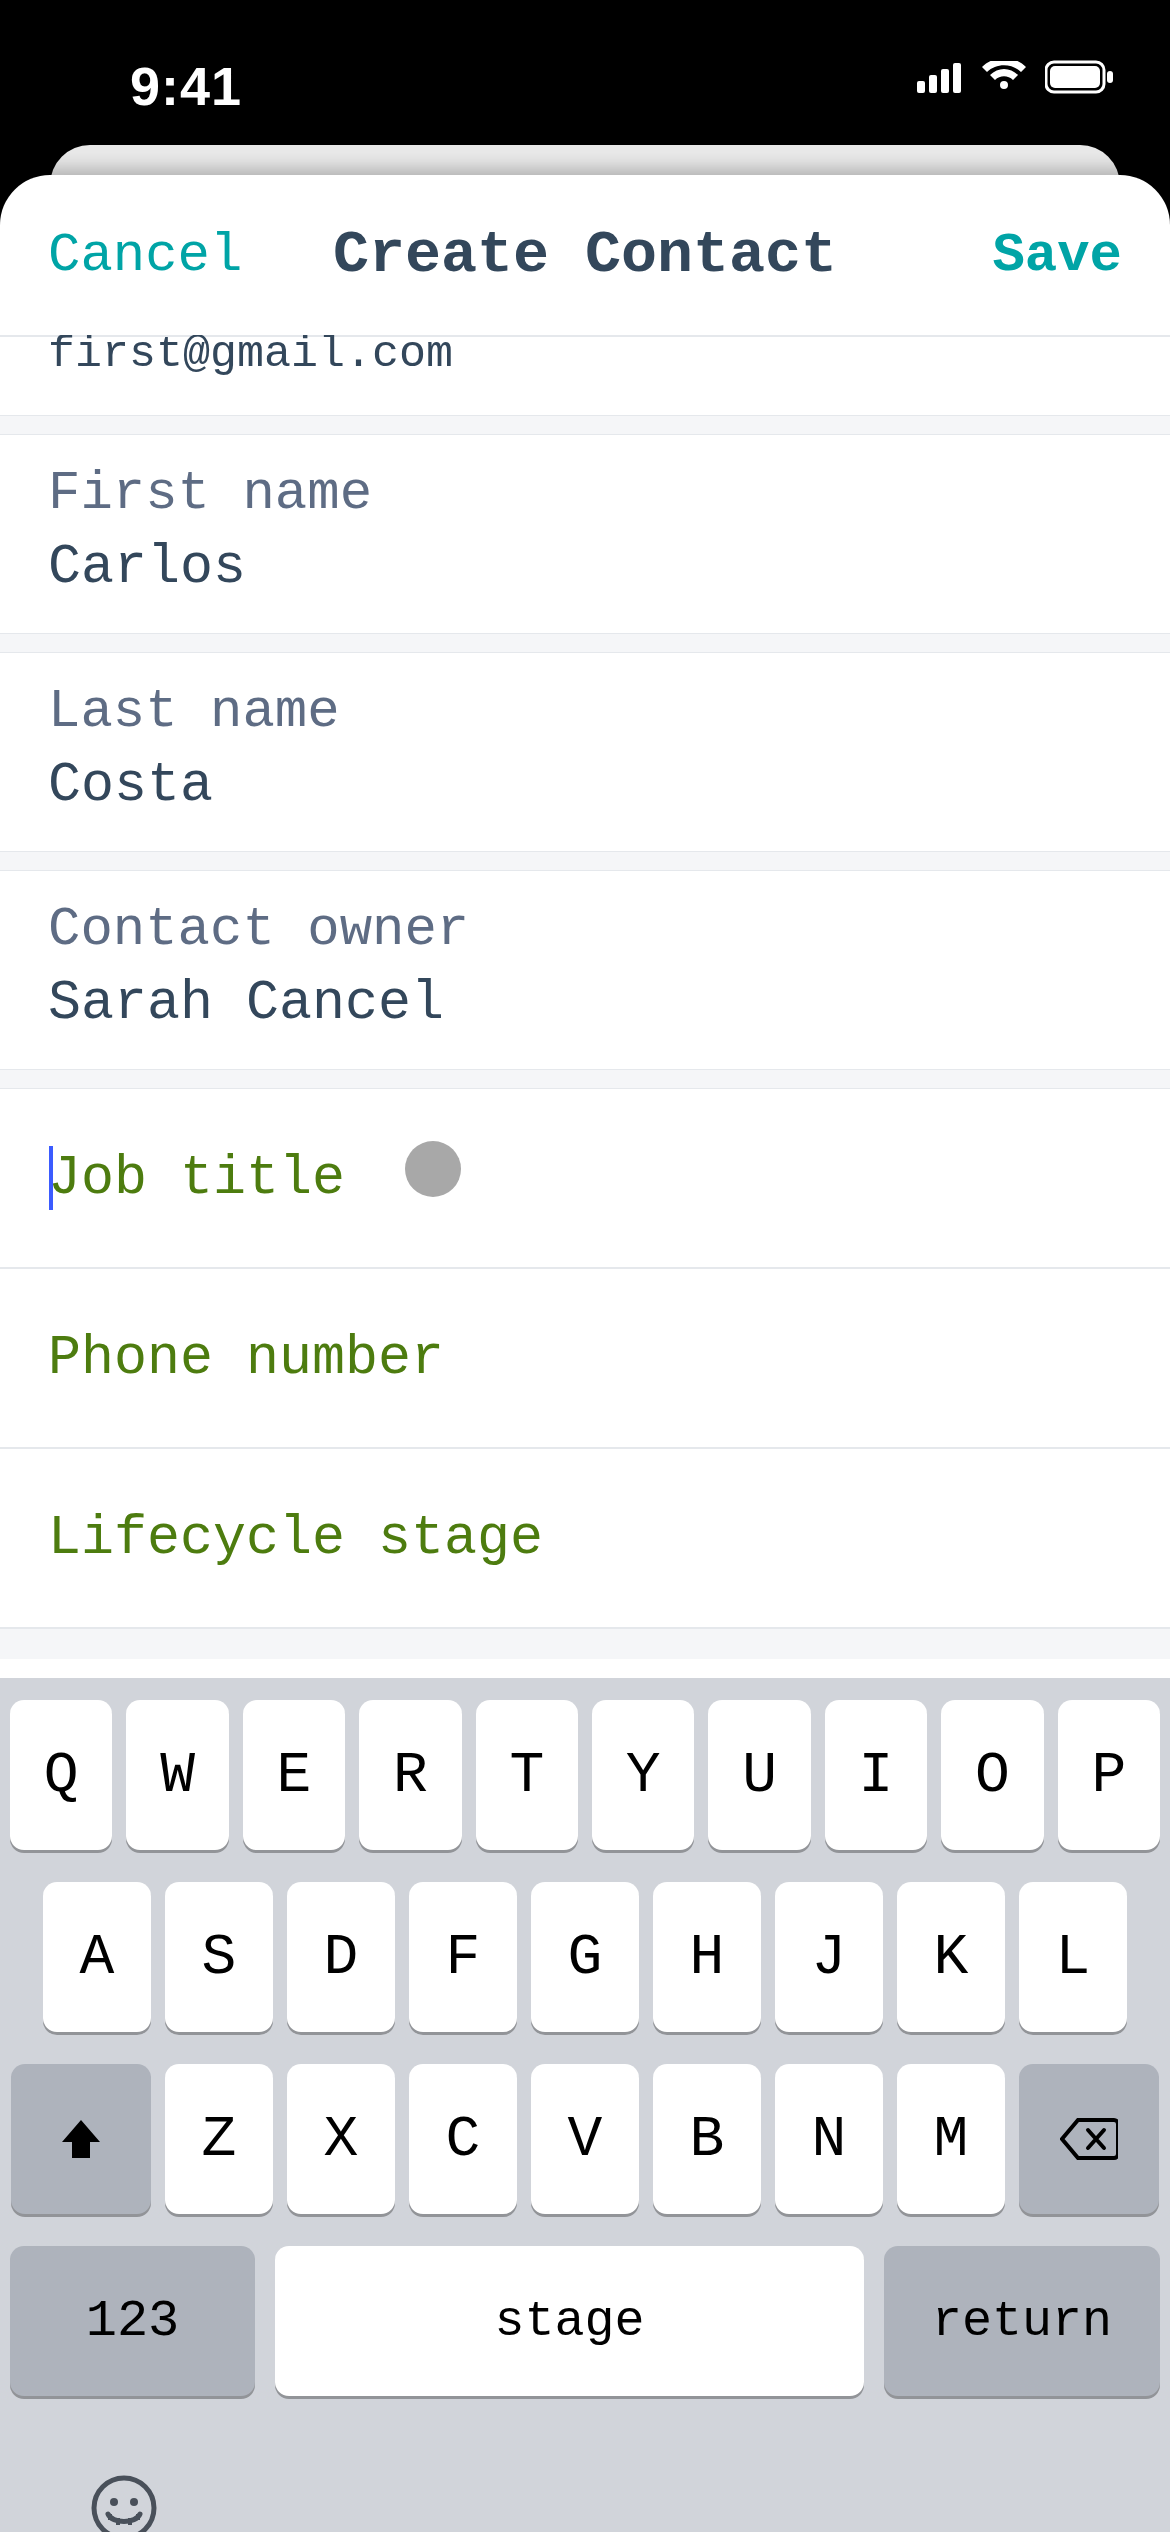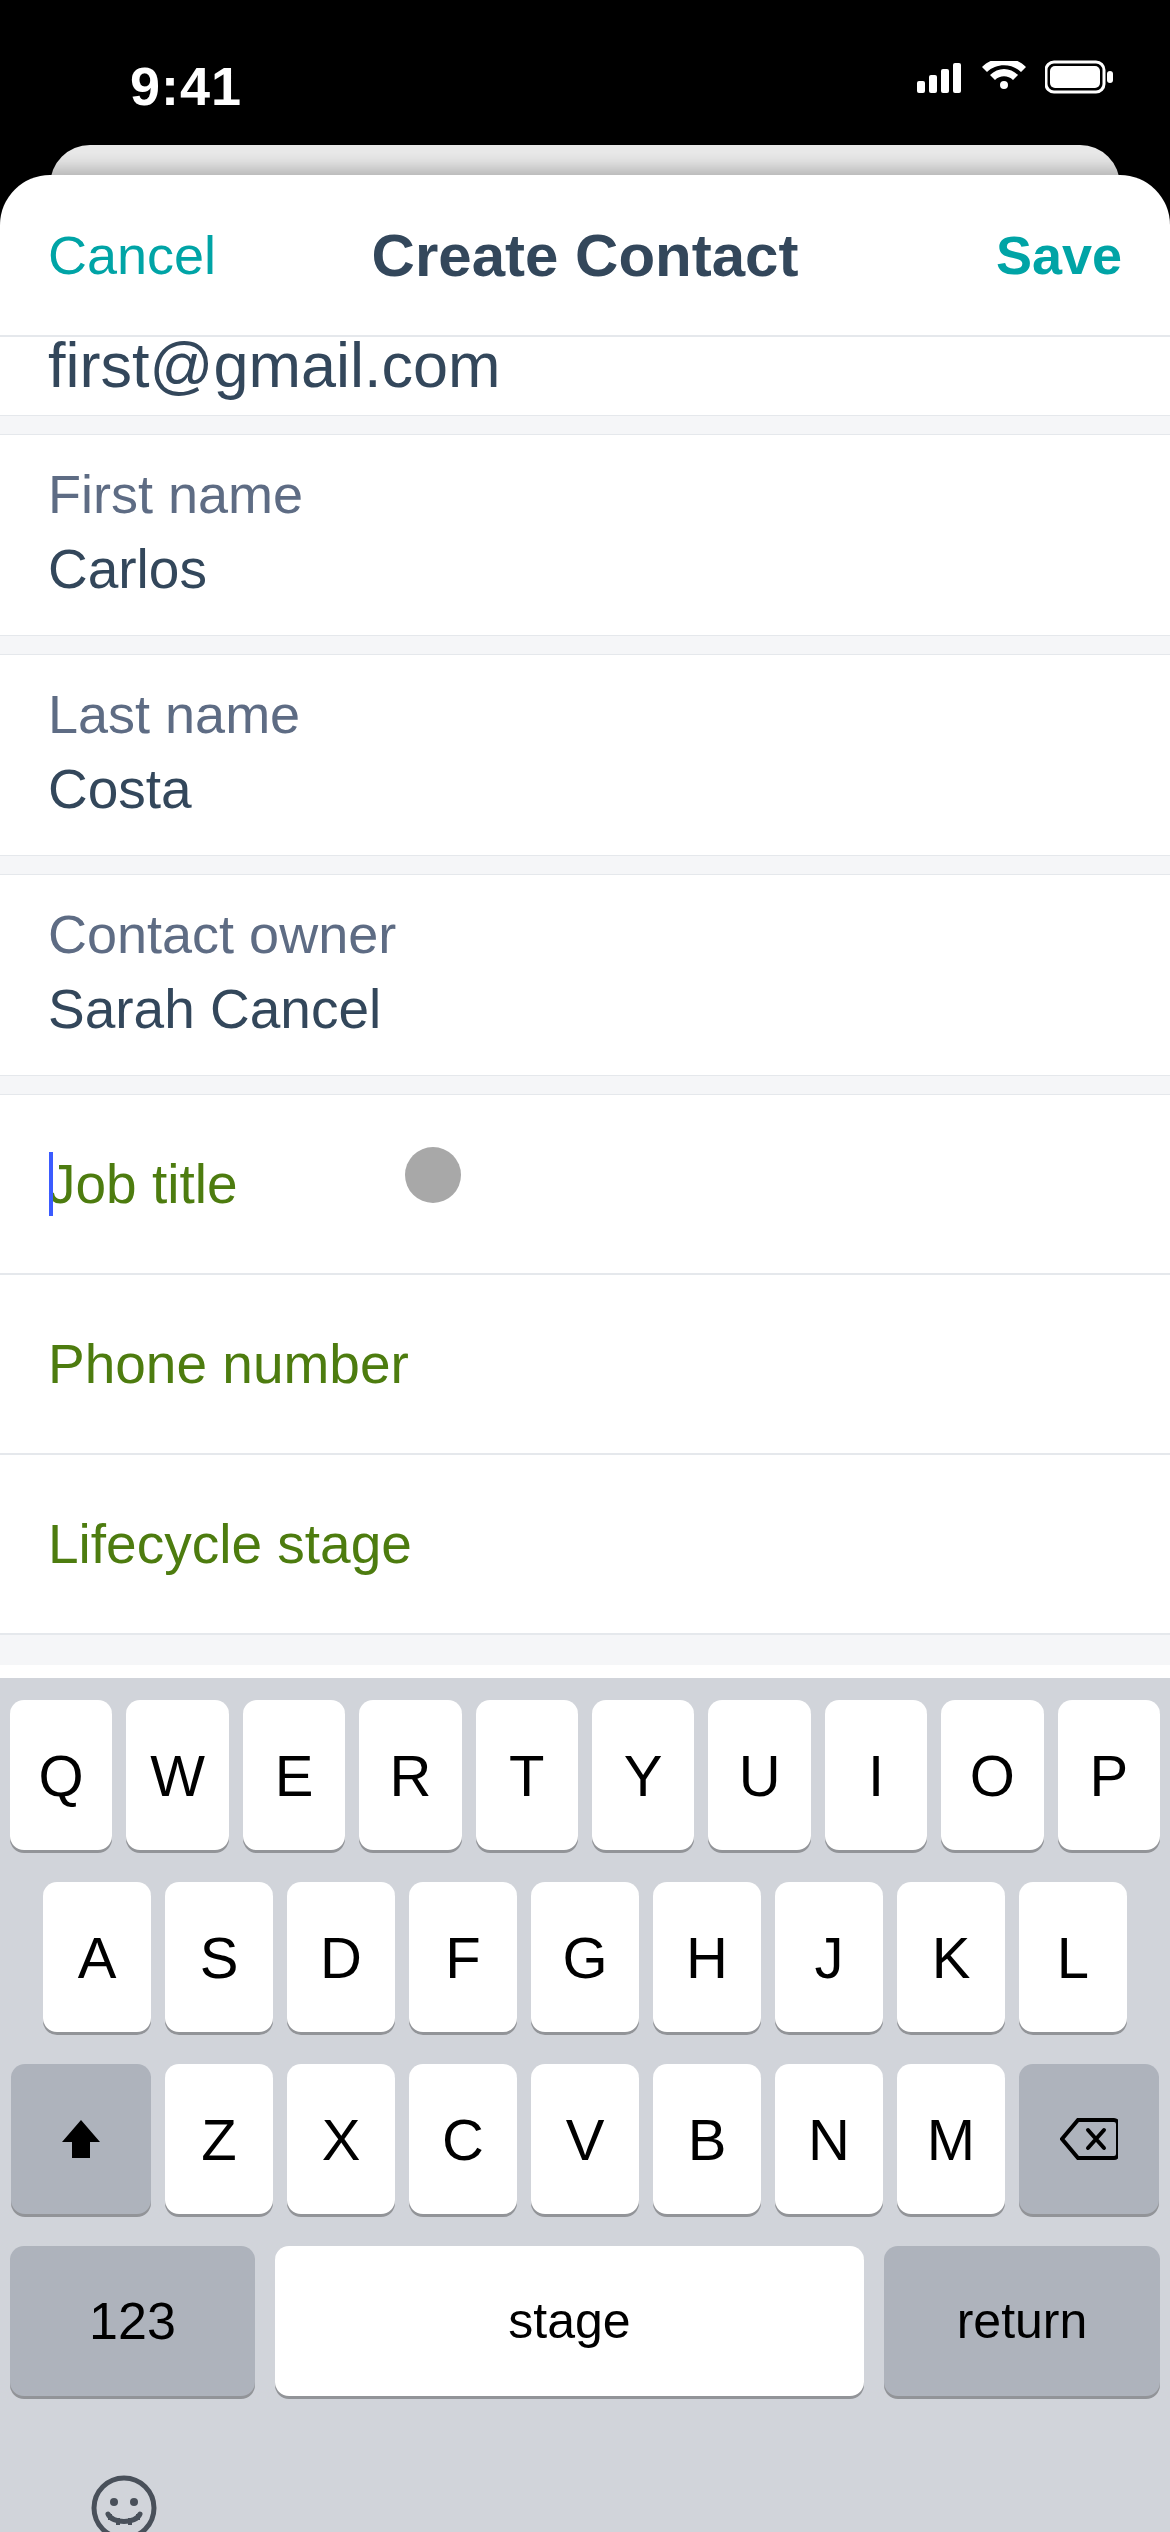--- a/index.html
+++ b/index.html
@@ -5,30 +5,30 @@
   * { box-sizing: border-box; margin: 0; padding: 0; }
   html, body { width: 1170px; height: 2532px; font-family: -apple-system, "Helvetica Neue", Arial, sans-serif; background:#000; overflow:hidden;}
   .phone { width:1170px; height:2532px; background:#000; position:relative;padding-left:38px; }
   
   .statusbar { position:absolute; top:0; left:0; right:0; height:150px; color:#fff; }
   .status-time { position:absolute; left:130px; top:55px; font-size:54px; font-weight:700; letter-spacing:1px;}
   .status-icons { position:absolute; right:55px; top:60px; display:flex; gap:18px; align-items:center;}
   
   .sheet-back { position:absolute; top:145px; left:50px; right:50px; height:60px; background:#e9e9e9; border-radius:40px 40px 0 0;}
   
-  .sheet { position:absolute; top:175px; left:0; right:0; bottom:0; background:#fff; border-radius:50px 50px 0 0; box-shadow:0 -6px 18px rgba(0,0,0,.25); overflow:hidden;}
+  .sheet { position:absolute; top:175px; left:0; right:0; bottom:0; background:#fff; border-radius:50px 50px 0 0; box-shadow:0 -6px 18px rgba(0,0,0,.25); overflow:hidden;font-family:Liberation Mono, monospace;}
   .navbar { height:160px; position:relative; display:flex; align-items:center; justify-content:center; }
   .nav-title { color:#33475b; font-size:60px; font-weight:700;}
   .nav-cancel { position:absolute; left:48px; top:50%; transform:translateY(-50%); color:#00a4a6; font-size:54px; font-weight:500;}
   .nav-save   { position:absolute; right:48px; top:50%; transform:translateY(-50%); color:#00a4a6; font-size:54px; font-weight:700;}
   .divider { height:2px; background:#e5e8ec; }
   .form-area { position:absolute; top:160px; left:0; right:0; bottom:0; overflow:hidden;}
   
   .email-row { height:80px; padding:0 48px; display:flex; align-items:flex-start;}
-  .email-row .val { color:#33475b; font-size:63px; font-weight:500; position:relative; top:-6px;}
+  .email-row .val { color:#33475b; font-size:45px; font-weight:500; position:relative; top:-6px;}
   .gap { height:20px; background:#f5f6f8; border-top:1px solid #e5e8ec; border-bottom:1px solid #e5e8ec;}
   .big-gap { height:20px; background:#f5f6f8; border-top:1px solid #e5e8ec; border-bottom:1px solid #e5e8ec;}
   .field { padding:28px 48px 34px; background:#fff;}
   .field .label { color:#5e6c84; font-size:54px; font-weight:500; margin-bottom:12px;}
   .field .value { color:#33475b; font-size:55px; font-weight:500;}
   .placeholder-row { height:178px; padding:0 48px; display:flex; align-items:center; background:#fff; position:relative;}
   .placeholder-row .ph { color:#4d7c0f; font-size:55px; font-weight:500;}
   .cursor { width:4px; height:64px; background:#3b5bff; position:absolute; left:49px; top:57px;}
   .dot { width:56px; height:56px; background:#a8a8a8; border-radius:50%; position:absolute; left:405px; top:52px;}
   .sep { height:2px; background:#e5e8ec;}

